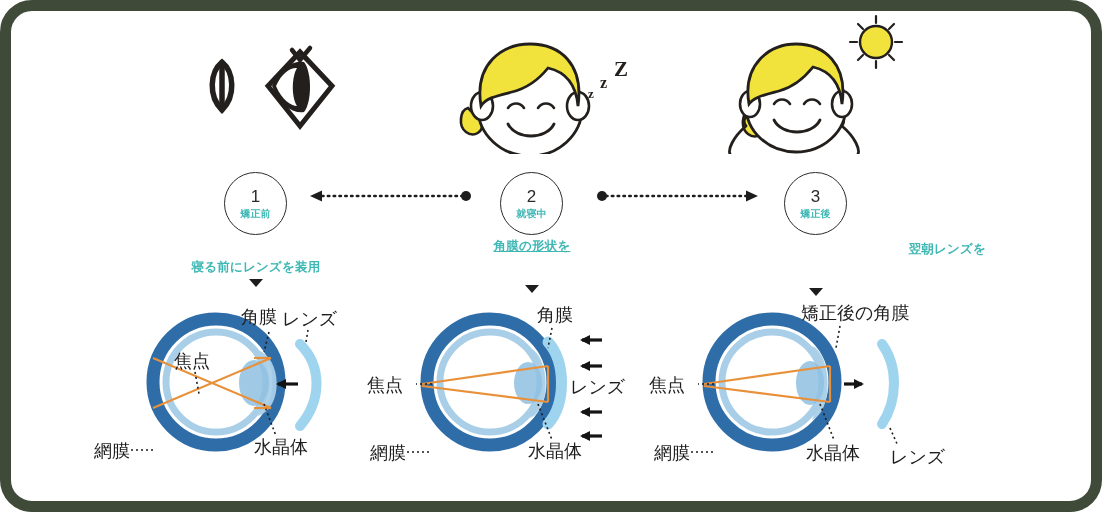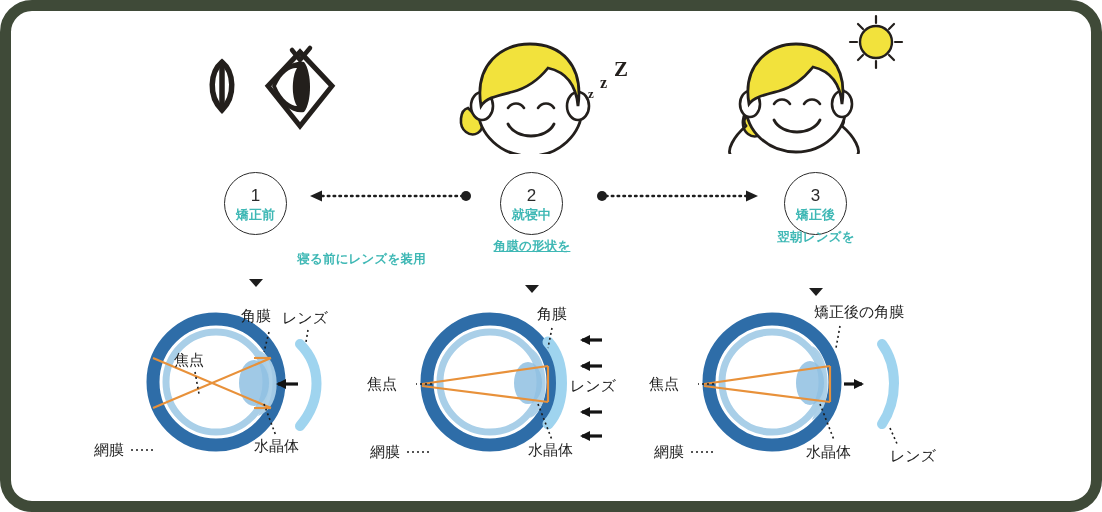--- a/index.html
+++ b/index.html
@@ -35,50 +35,50 @@
     box-sizing:border-box;
     display:flex;flex-direction:column;
     align-items:center;justify-content:center;
     background:#fff;
   }
   .step-num{
     font-size:17px;color:#2b2b2b;line-height:1;
     margin-bottom:4px;font-weight:400;
   }
   .step-label{
-    font-size:13px;color:#3fb8b5;line-height:1;font-weight:700;
+    font-size:10px;color:#3fb8b5;line-height:1;font-weight:700;
     letter-spacing:.2px;
   }
 
   
   .connector{position:absolute;top:189px;height:14px;}
 
   
   .caption{
     position:absolute;
     color:#3fb8b5;font-size:12.5px;font-weight:700;
     line-height:1.45;text-align:center;width:340px;left:0;
     letter-spacing:.2px;
   }
-  .cap-1{top:250px;text-align:right;}
+  .cap-1{top:258px;}
   .cap-2{top:237px;text-decoration:underline;}
-  .cap-3{top:228px;}
+  .cap-3{top:240px;text-align:right;}
 
   .tri{
     position:absolute;width:0;height:0;
     border-left:7px solid transparent;
     border-right:7px solid transparent;
     border-top:8px solid #1d1d1d;
   }
 
   
   .eye{position:absolute;top:300px;left:0;width:340px;height:185px;}
 
   .lbl{
-    position:absolute;font-size:15px;color:#1d1d1d;
+    position:absolute;font-size:18px;color:#1d1d1d;
     white-space:nowrap;line-height:1;
   }
 </style>
 </head>
 <body>
 
 <div class="frame"></div>
 
 <div class="stage">
 
@@ -284,21 +284,21 @@
           <path d="M218 84 L208 79 L208 89 Z" fill="#141414"></path>
         </g>
         <g stroke="#1d1d1d" stroke-width="1.6" stroke-dasharray="2,3" fill="none">
           <line x1="194" y1="26" x2="190" y2="48"></line>
           <line x1="68" y1="84" x2="52" y2="84"></line>
           <line x1="45" y1="152" x2="70" y2="152"></line>
           <line x1="174" y1="104" x2="188" y2="140"></line>
           <line x1="244" y1="128" x2="252" y2="146"></line>
         </g>
       </svg>
-      <div class="lbl" style="left:168px;top:4px;">矯正後の角膜</div>
+      <div class="lbl" style="left:155px;top:4px;">矯正後の角膜</div>
       <div class="lbl" style="left:3px;top:76px;">焦点</div>
       <div class="lbl" style="left:8px;top:144px;">網膜</div>
       <div class="lbl" style="left:160px;top:144px;">水晶体</div>
       <div class="lbl" style="left:244px;top:148px;">レンズ</div>
     </div>
   </div>
 
   <div class="connector" style="left:296px;width:180px;">
     <svg width="180" height="14" viewBox="0 0 180 14">
       <path d="M14 7 L26 1.5 L26 12.5 Z" fill="#1d1d1d"></path>

